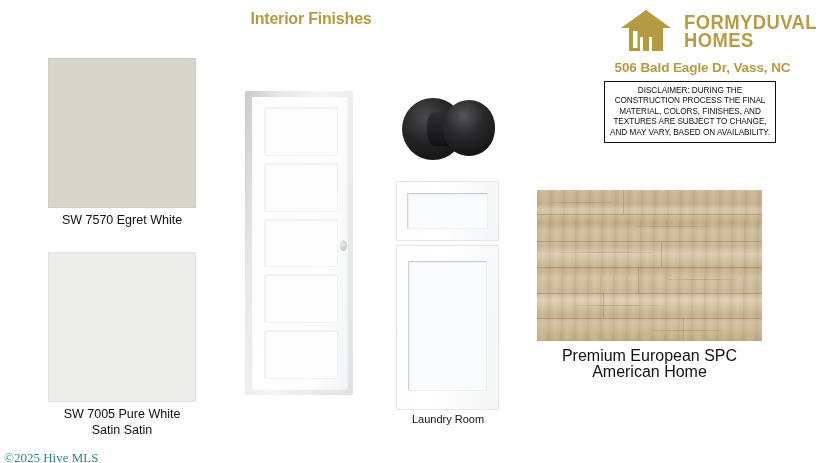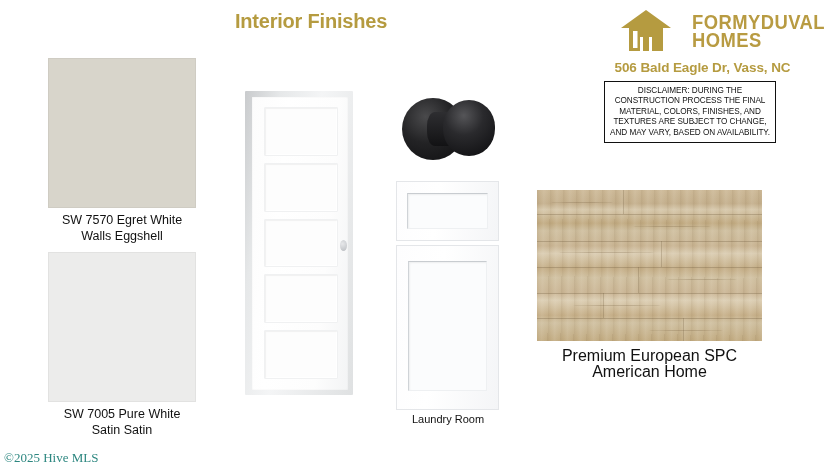--- a/index.html
+++ b/index.html
@@ -19,21 +19,21 @@
     overflow: hidden;
   }
 
   
   #page-title {
     position: absolute;
     left: 200px;
     top: 10px;
     width: 222px;
     text-align: center;
-    font-size: 20px;
+    font-size: 16px;
     font-weight: bold;
     letter-spacing: -0.2px;
     color: #b59b40;
     white-space: nowrap;
   }
 
   
   .swatch-block { position: absolute; }
   .swatch-chip {
     width: 148px;
@@ -223,21 +223,21 @@
   
   #brand-block {
     position: absolute;
     left: 600px;
     top: 8px;
     width: 205px;
   }
   .brand-row {
     display: flex;
     align-items: center;
-    gap: 20px;
+    gap: 12px;
     padding-left: 20px;
   }
   .brand-mark { width: 52px; height: 45px; flex: none; }
   .brand-words {
     font-size: 20px;
     font-weight: bold;
     line-height: 18px;
     letter-spacing: 0.5px;
     color: #b89b42;
     font-family: "Liberation Sans", sans-serif;
@@ -284,21 +284,20 @@
 <body>
 
 <div id="board">
 
   <div id="page-title" style="color: rgb(181, 155, 64);">Interior Finishes</div>
 
   <div class="swatch-block" id="swatch-walls">
     <div class="swatch-chip" id="chip-walls" style="background: rgb(216, 213, 203);"></div>
     <div class="swatch-caption">
       <div>SW 7570 Egret White</div>
-      <div>Walls Eggshell</div>
     </div>
   </div>
 
   <div class="swatch-block" id="swatch-trim">
     <div class="swatch-chip" id="chip-trim" style="background: rgb(236, 236, 235);"></div>
     <div class="swatch-caption">
       <div>SW 7005 Pure White</div>
       <div>Satin Satin</div>
     </div>
   </div>

